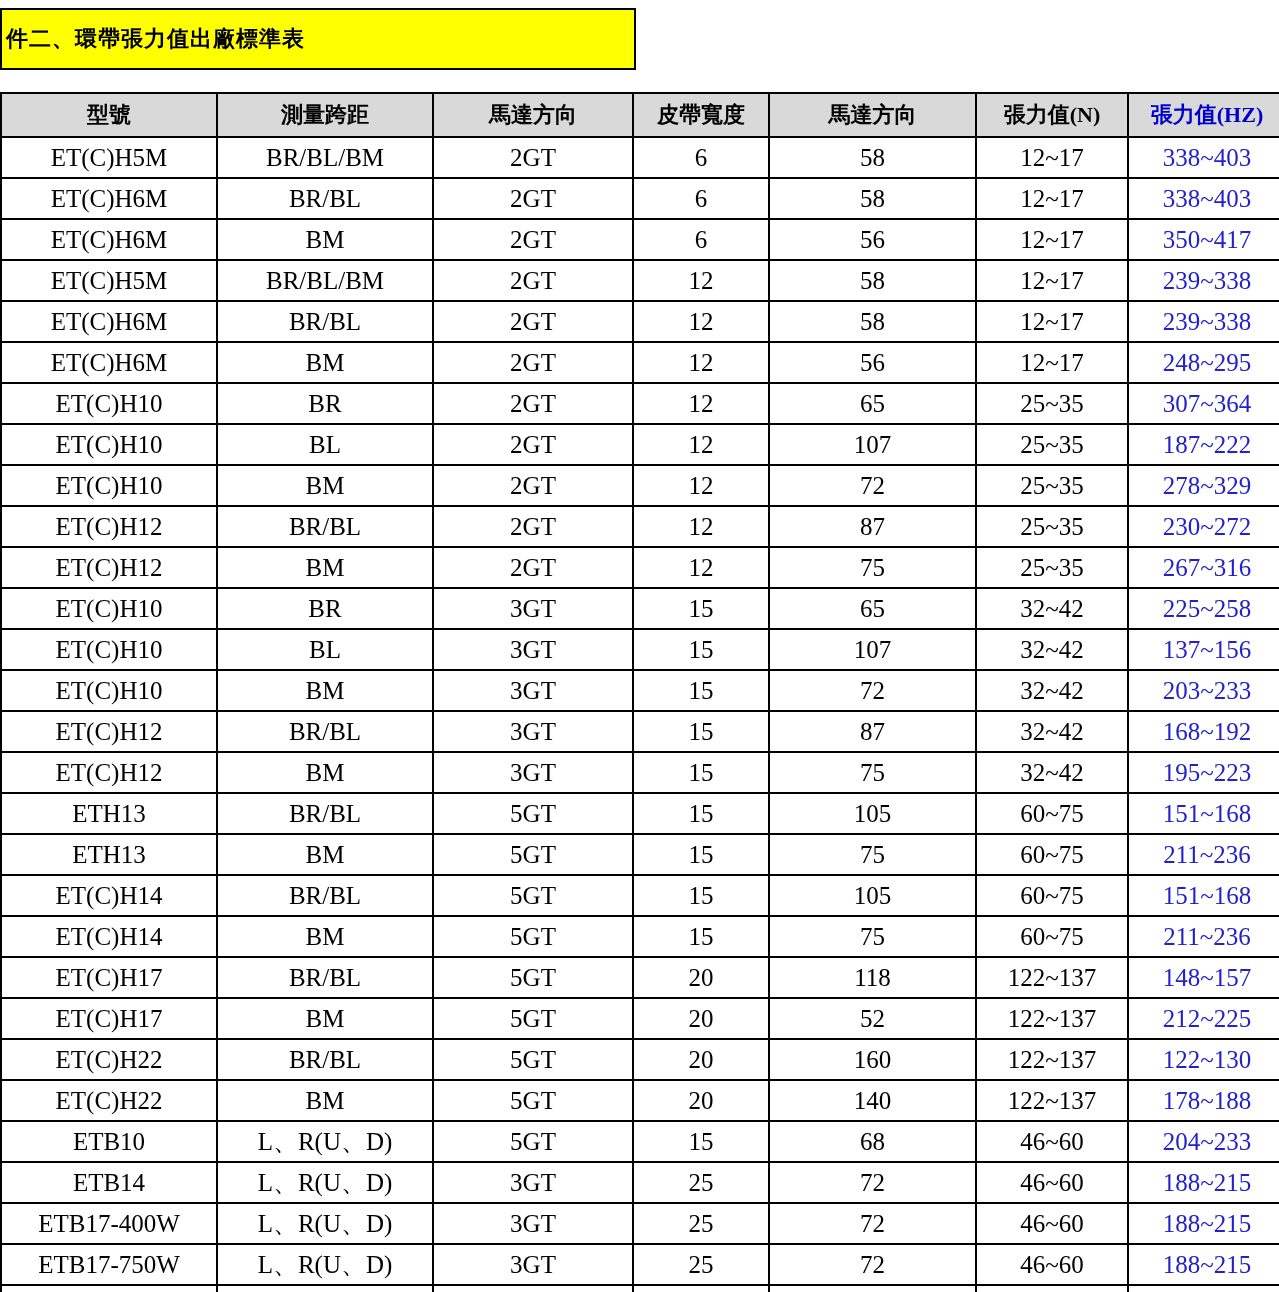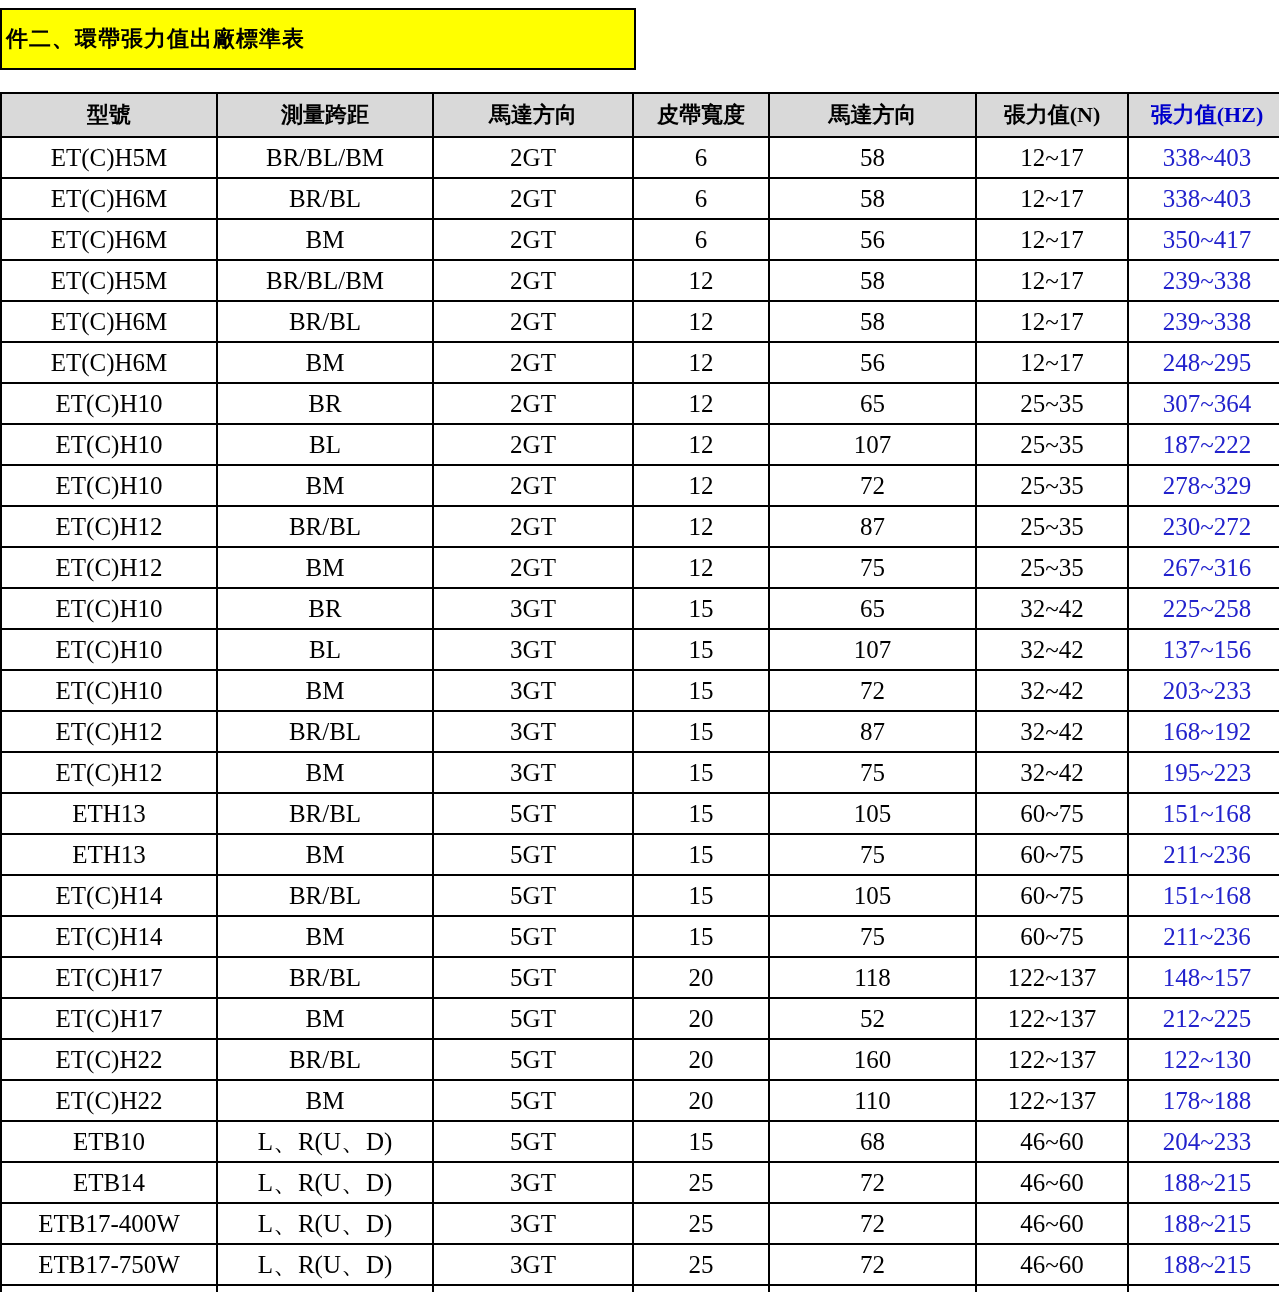--- a/index.html
+++ b/index.html
@@ -330,21 +330,21 @@
           <td>20</td>
           <td>160</td>
           <td>122~137</td>
           <td class="hz">122~130</td>
         </tr>
         <tr>
           <td>ET(C)H22</td>
           <td>BM</td>
           <td>5GT</td>
           <td>20</td>
-          <td>110</td>
+          <td>140</td>
           <td>122~137</td>
           <td class="hz">178~188</td>
         </tr>
         <tr>
           <td>ETB10</td>
           <td class="cjk">L、R(U、D)</td>
           <td>5GT</td>
           <td>15</td>
           <td>68</td>
           <td>46~60</td>

